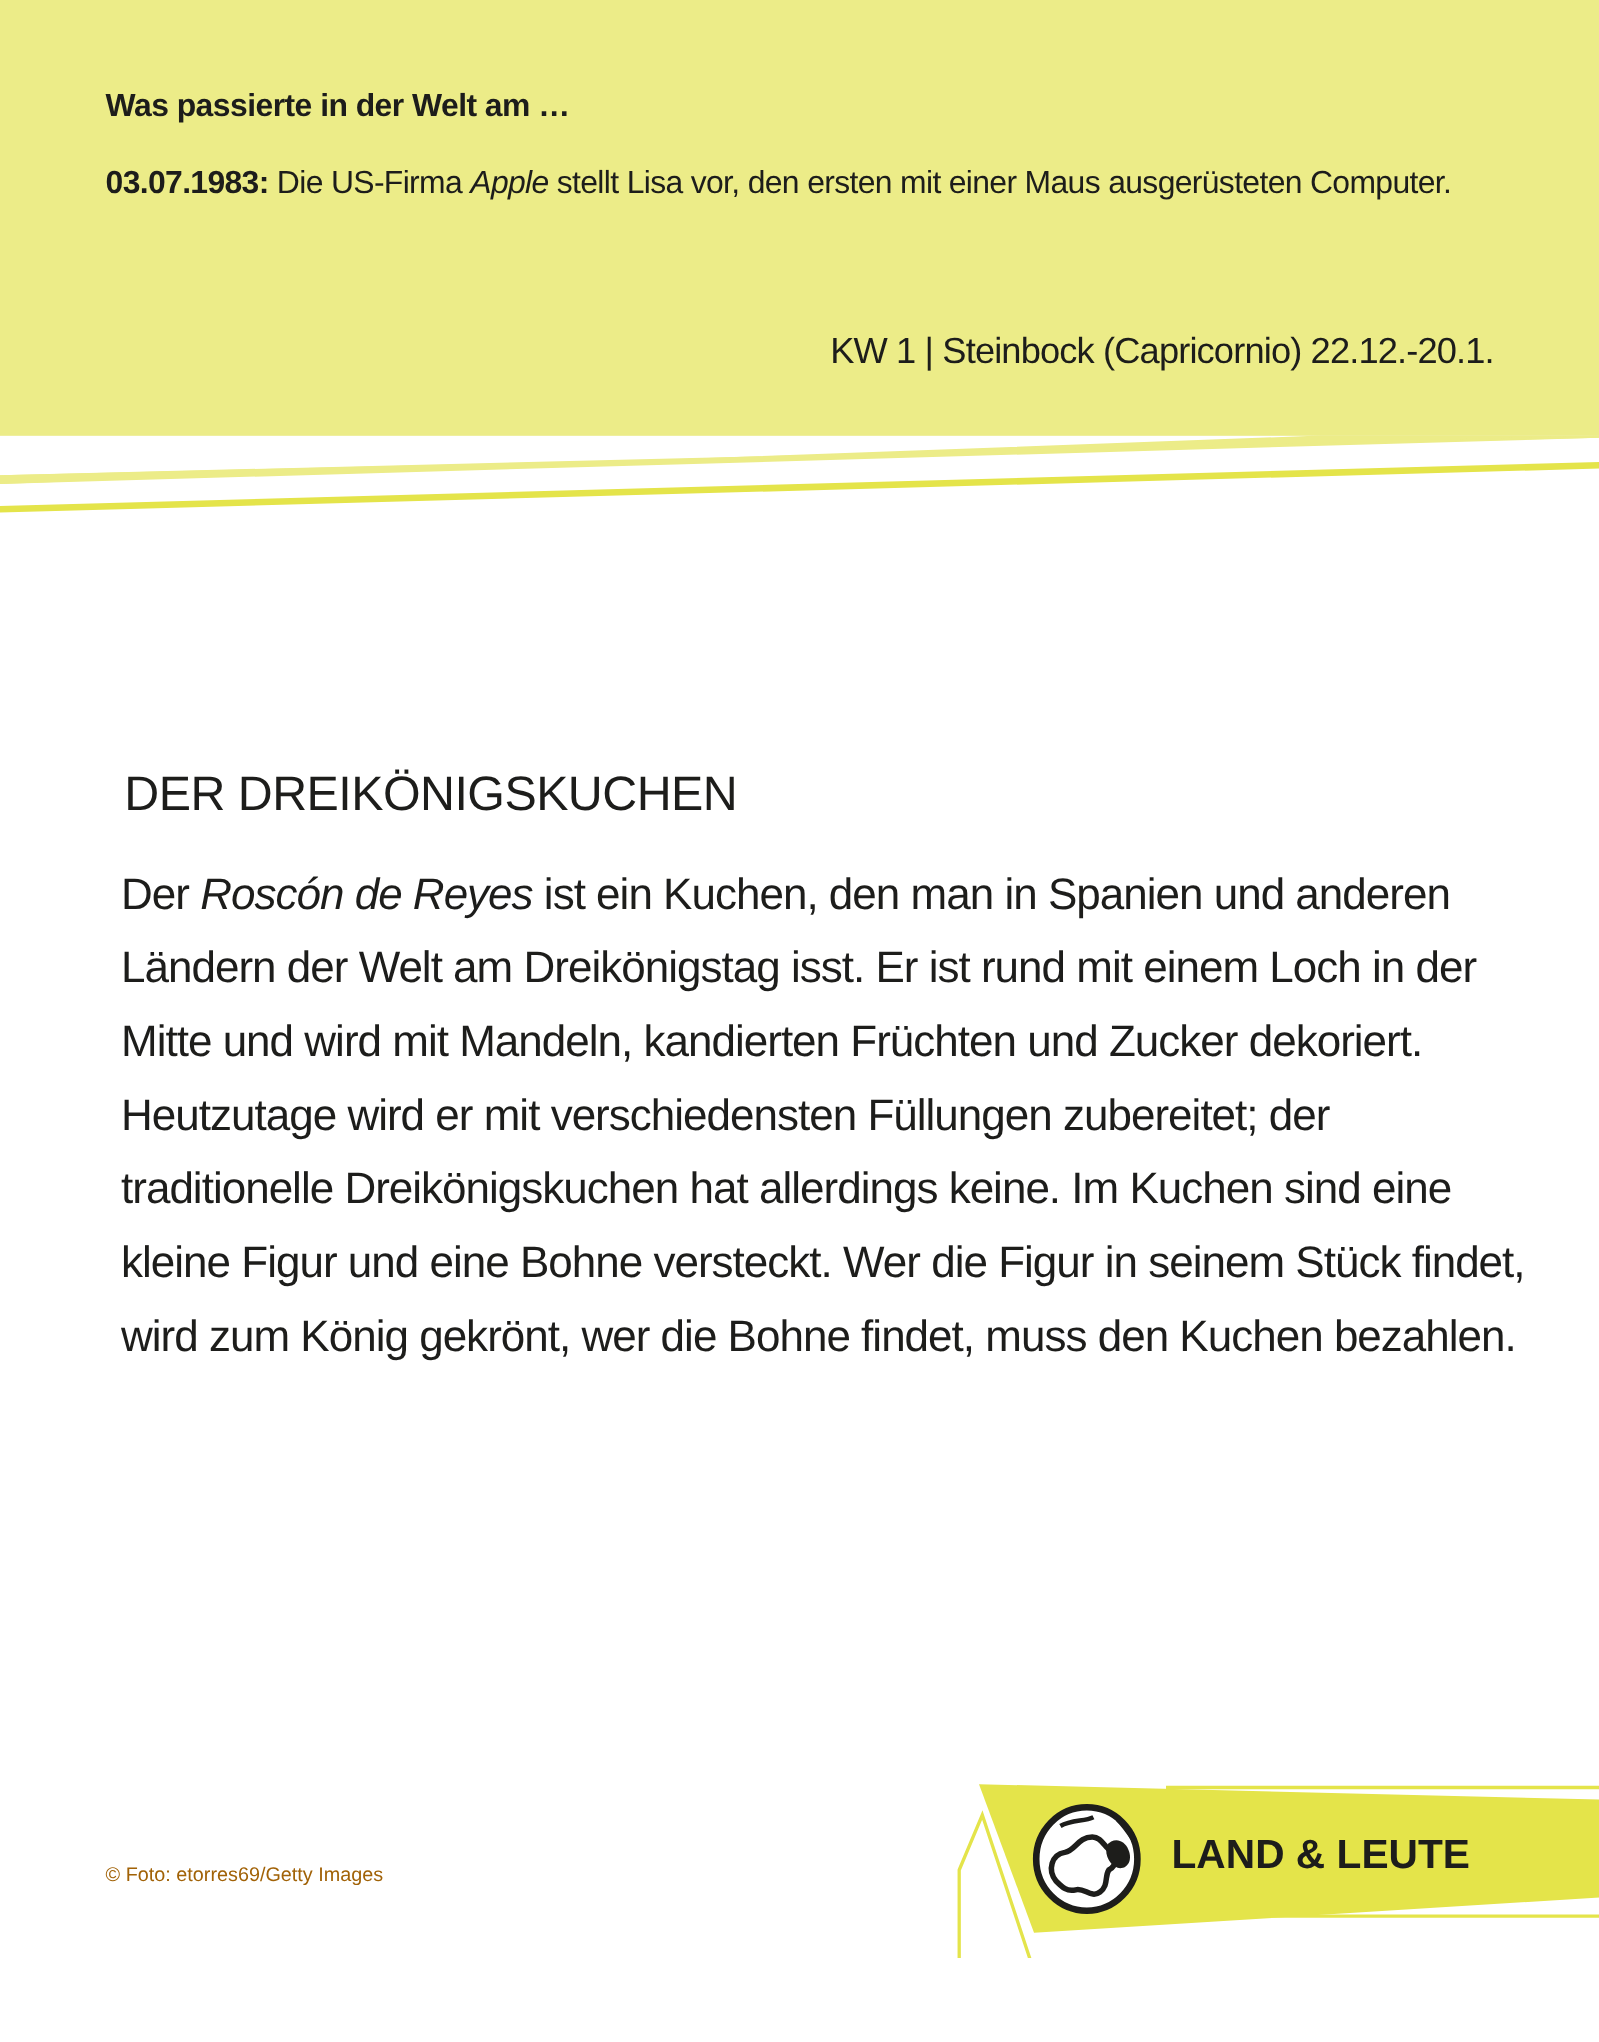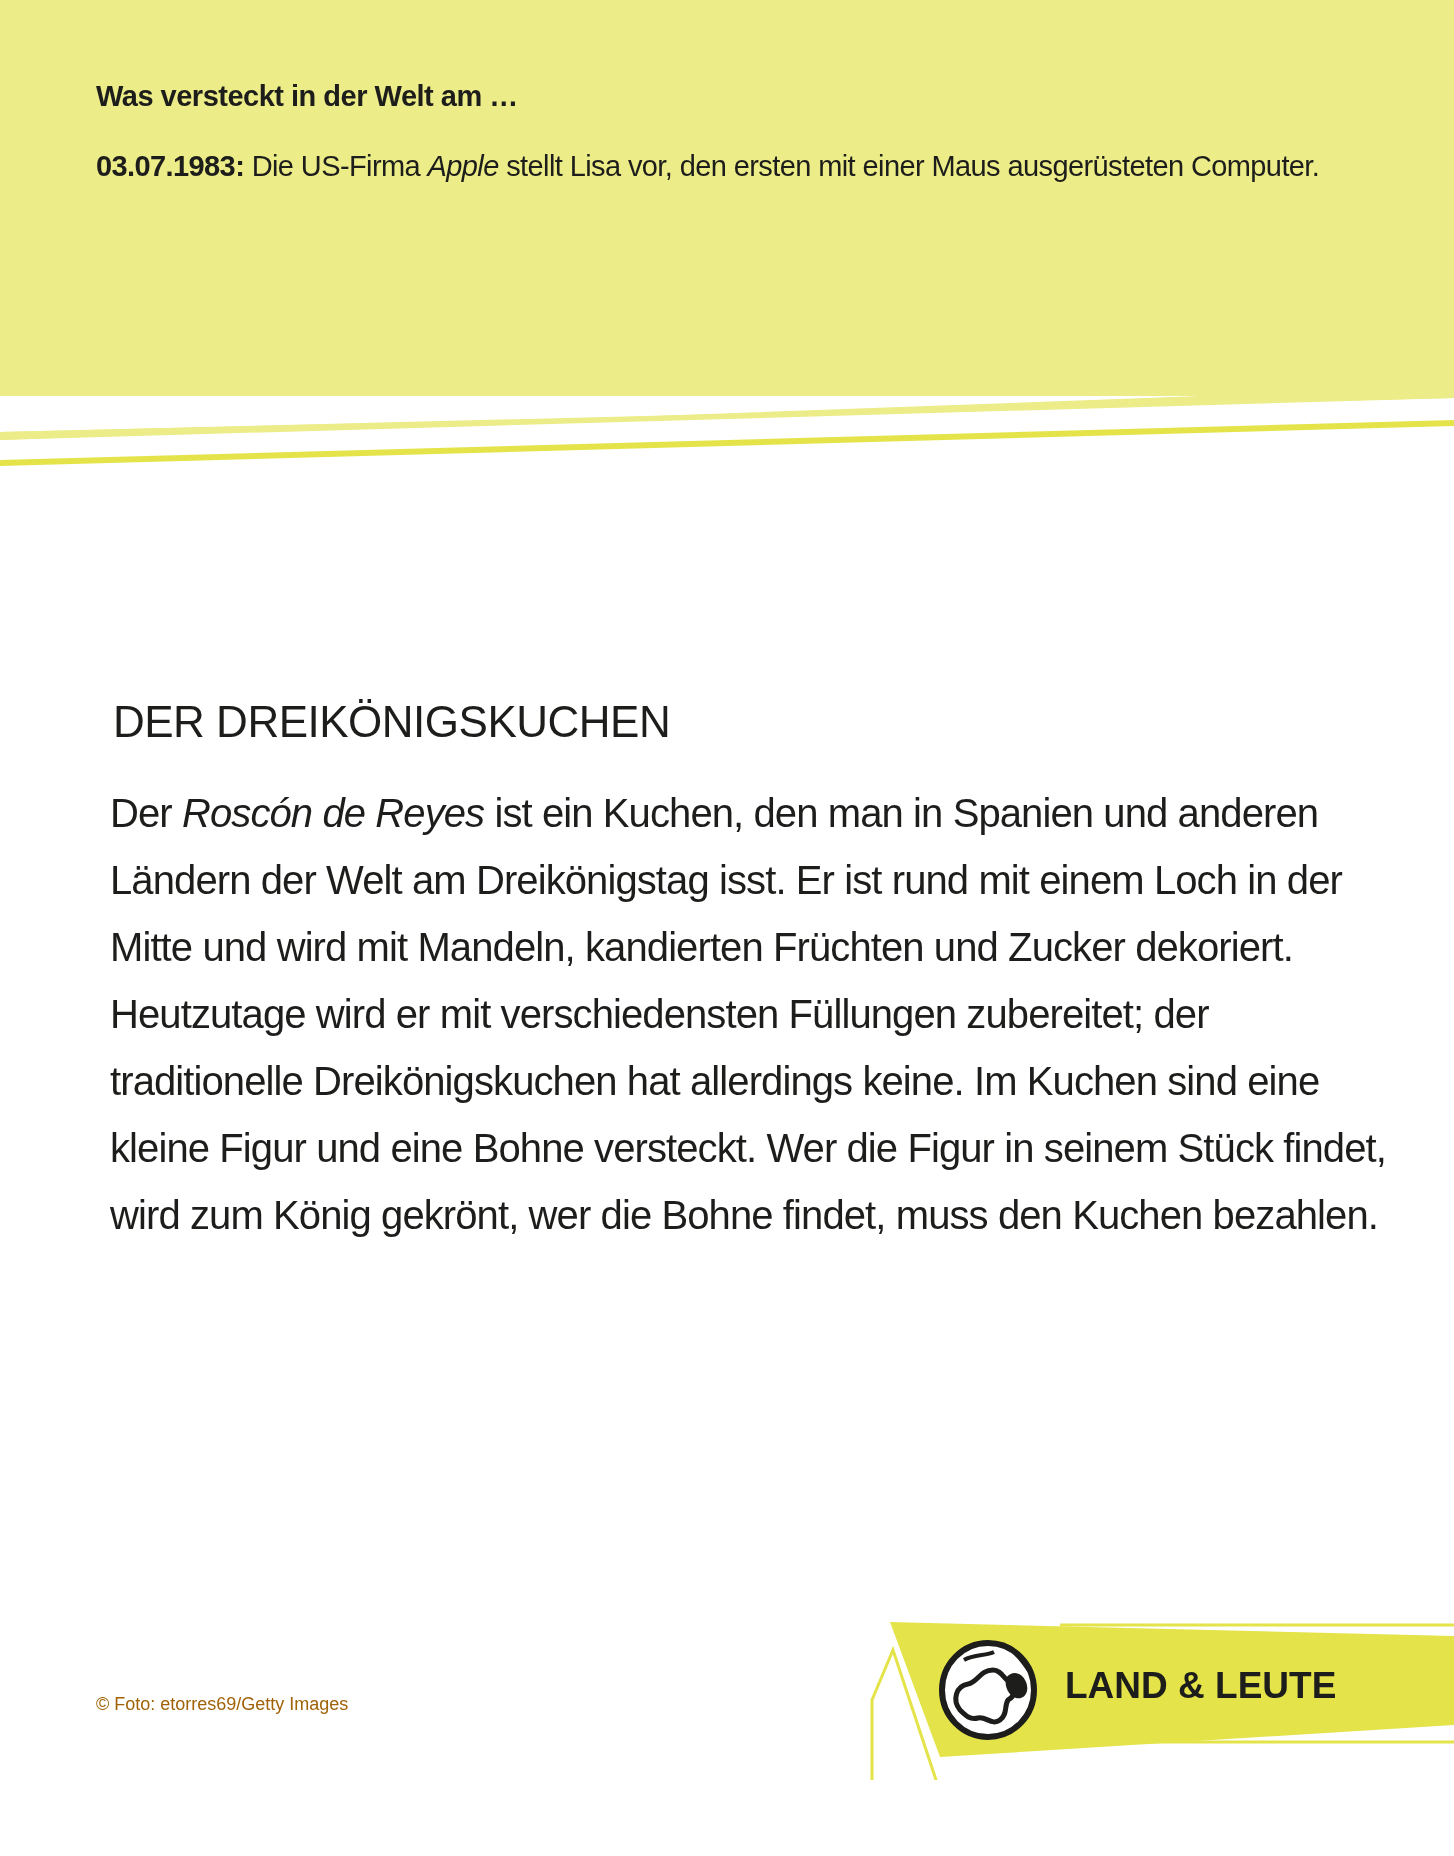--- a/index.html
+++ b/index.html
@@ -45,24 +45,25 @@
     .badge-label {
       position: absolute; left: 1065px; top: 1665px;
       font-size: 37px; font-weight: bold; letter-spacing: 0px;
     }
     .globe { position: absolute; left: 938px; top: 1640px; width: 100px; height: 100px; }
   </style>
 </head>
 <body>
 
 <div class="header">
-  <div class="h-title">Was versteckt in der Welt am …</div>
+  <div class="h-title">Was passierte in der Welt am …</div>
   <div class="h-event">
     <b>03.07.1983:</b><span> Die US-Firma </span><i>Apple</i><span> stellt Lisa vor, den ersten mit einer Maus ausgerüsteten Computer.</span>
   </div>
+  <div class="h-week">KW 1 | Steinbock (Capricornio) 22.12.-20.1.</div>
 </div>
 
 <svg class="stripes" viewBox="0 380 1454 100" preserveAspectRatio="none">
   <polygon points="0,380 1454,380 1454,396 0,396" fill="#ecec88"></polygon>
   <polygon points="1200,396 1454,396 1454,398 0,432 0,440" fill="#ecec88"></polygon>
   <polygon points="0,432 1454,396 1454,398 0,440" fill="#ecec88"></polygon>
   <polygon points="0,460 1454,420 1454,426 0,466" fill="#e4e44a"></polygon>
 </svg>
 
 <h1 class="article-title">DER DREIKÖNIGSKUCHEN</h1>

